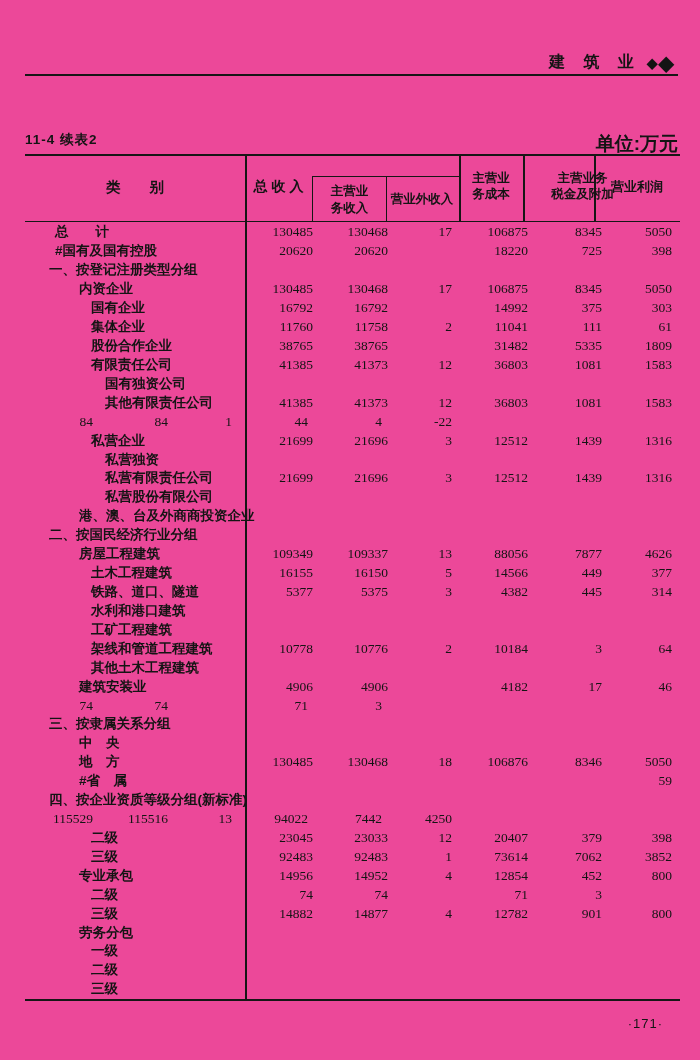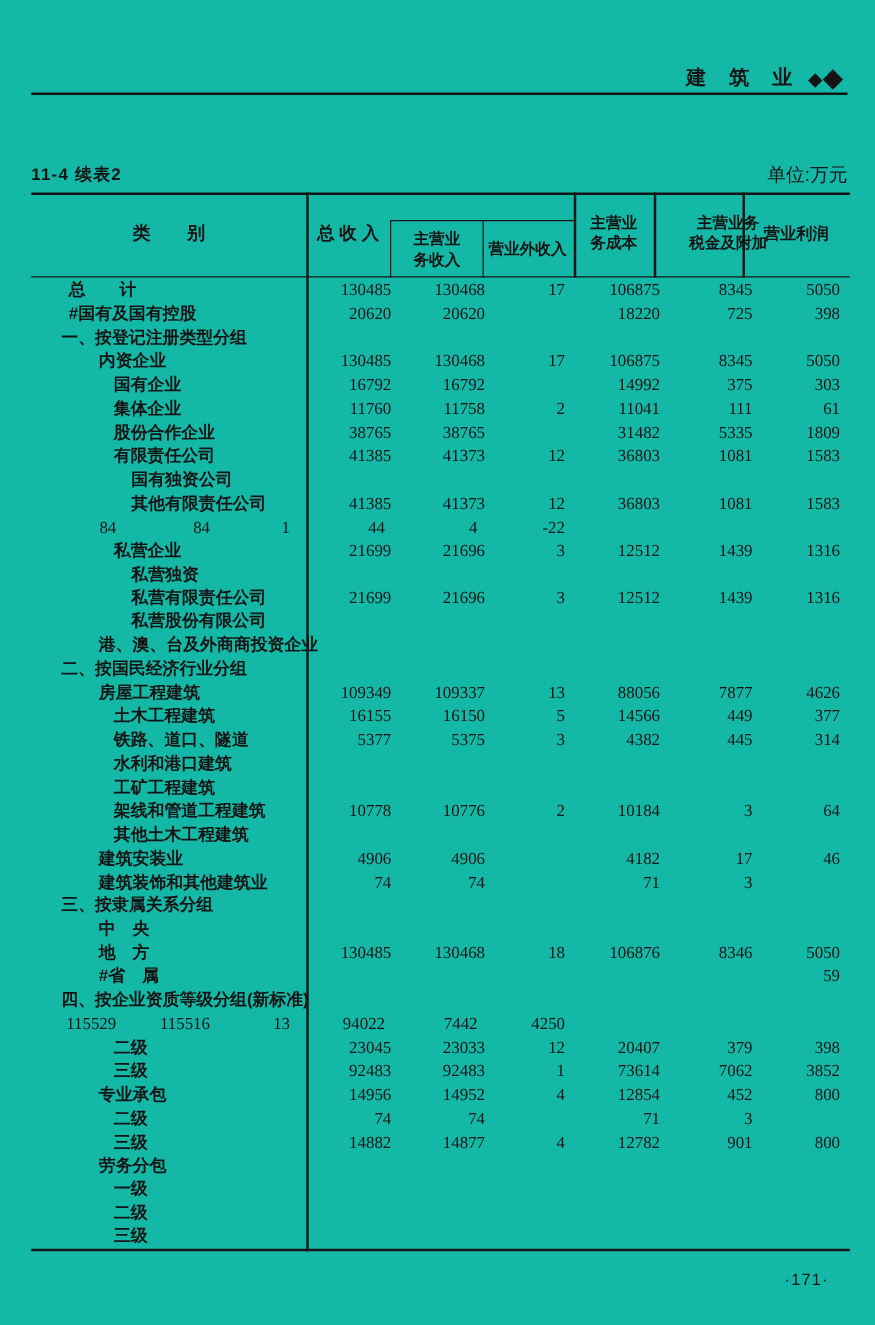--- a/index.html
+++ b/index.html
@@ -6,21 +6,21 @@
   body{
     width:700px;height:1060px;
     background:#f6f6f4;
     font-family:"Liberation Sans", sans-serif;
     color:#141414;
     position:relative;
     overflow:hidden;
   }
   .page{
     position:absolute;inset:0;
-    background:#14b8a6;
+    background:#ec4899;
   }
   
   .masthead{
     position:absolute;top:52px;right:26px;
     font-weight:bold;font-size:16px;letter-spacing:7px;
     white-space:nowrap;
     display:flex;align-items:center;
   }
   .diamond{letter-spacing:0;line-height:1;}
   .diamond.small{font-size:14px;margin-left:6px;}
@@ -29,21 +29,21 @@
     position:absolute;top:74px;left:25px;width:653px;height:2.4px;
     background:#161616;
   }
   
   .caption{
     position:absolute;top:131px;left:25px;
     font-size:13.5px;font-weight:bold;letter-spacing:1px;
   }
   .unit{
     position:absolute;top:131px;right:22px;
-    font-size:15px;font-weight:normal;
+    font-size:19px;font-weight:bold;
   }
   
   .table{
     position:absolute;left:25px;top:154px;width:655px;height:847px;
   }
   .rule{position:absolute;background:#161616;}
   .rule.top{left:0;top:0;width:655px;height:2.2px;}
   .rule.head-bottom{left:0;top:66.5px;width:655px;height:1.8px;}
   .rule.bottom{left:0;top:845px;width:655px;height:2.2px;}
   .vline{position:absolute;background:#161616;width:1.5px;}
@@ -393,21 +393,20 @@
     <div class="c-label lv-1">建筑安装业</div>
     <div class="c-num c0">4906</div>
     <div class="c-num c1">4906</div>
     <div class="c-num c2"></div>
     <div class="c-num c3">4182</div>
     <div class="c-num c4">17</div>
     <div class="c-num c5">46</div>
   </div>
 
   <div class="trow">
-    <div class="c-label lv-1">建筑装饰和其他建筑业</div>
     <div class="c-num c0">74</div>
     <div class="c-num c1">74</div>
     <div class="c-num c2"></div>
     <div class="c-num c3">71</div>
     <div class="c-num c4">3</div>
     <div class="c-num c5"></div>
   </div>
 
   <div class="trow">
     <div class="c-label lv-s">三、按隶属关系分组</div>

